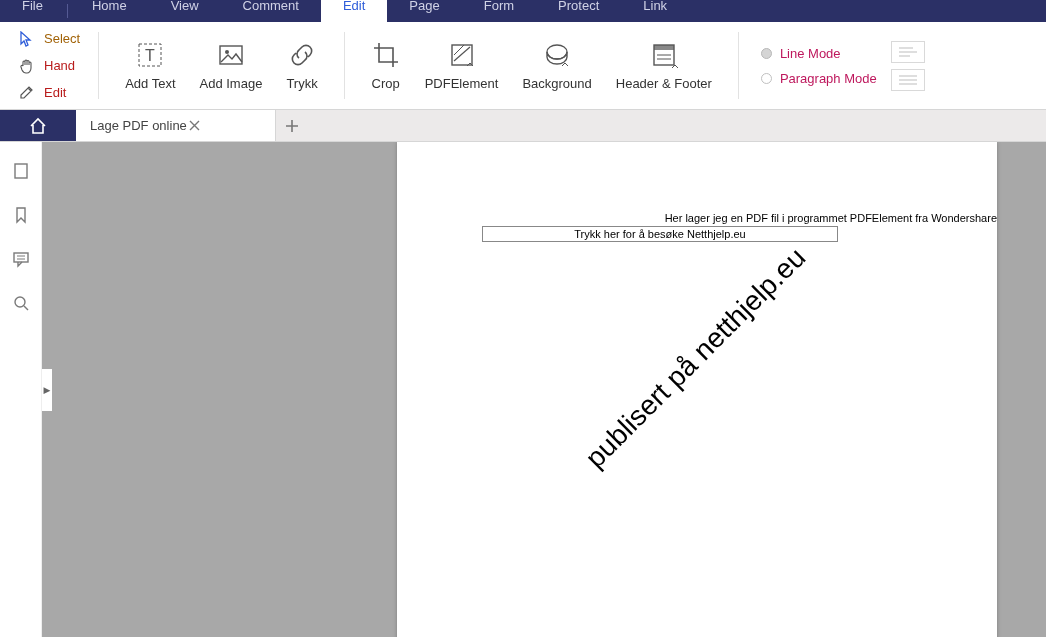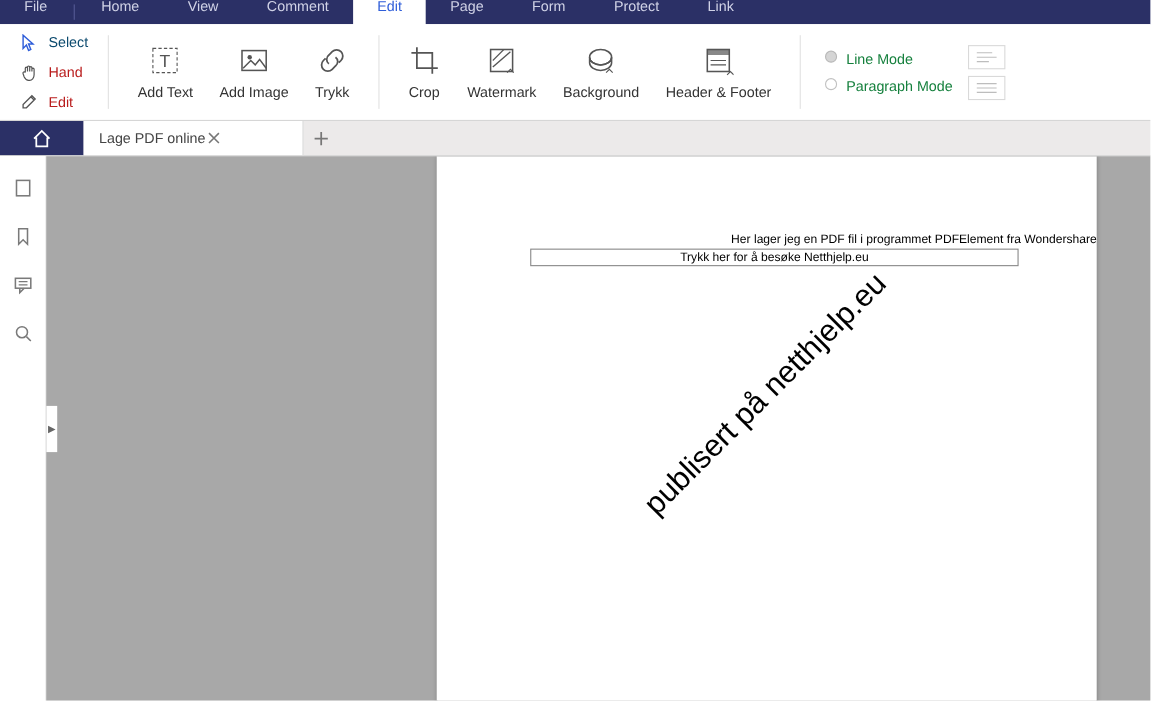--- a/index.html
+++ b/index.html
@@ -11,28 +11,28 @@
   .menubar .mitem.active { background: #fff; color: #2e5dd9; position: relative; }
   .menubar .sep { width: 1px; height: 14px; background: #555a94; margin: 0 2px; }
 
   
   .ribbon { display: flex; align-items: stretch; background: #fff; height: 88px; border-bottom: 1px solid #d6d6d6; }
   .ribgroup { display: flex; align-items: center; padding: 0 14px; }
   .ribdiv { width: 1px; background: #e2e2e2; margin: 10px 0; }
 
   .toolcol { display: flex; flex-direction: column; justify-content: center; gap: 3px; }
   .toolrow { display: flex; align-items: center; gap: 8px; height: 24px; padding: 0 4px; cursor: pointer; color: #b91c1c; font-size: 13px; }
-  .toolrow.sel { color: #0c4a6e; }
+  .toolrow.sel { color: #a16207; }
   .toolrow .ric { width: 18px; height: 18px; display: flex; align-items: center; justify-content: center; }
 
   .bigtool { display: flex; flex-direction: column; align-items: center; gap: 6px; cursor: pointer; padding: 0 12px; color: #333; font-size: 13px; }
   .bigtool .bic { width: 30px; height: 30px; display: flex; align-items: center; justify-content: center; }
 
   .modecol { display: flex; flex-direction: column; justify-content: center; gap: 10px; padding: 0 8px; }
-  .moderow { display: flex; align-items: flex-start; gap: 8px; color: #15803d; font-size: 13px; }
+  .moderow { display: flex; align-items: center; gap: 8px; color: #be185d; font-size: 13px; }
   .moderow .radio { width: 11px; height: 11px; border: 1px solid #c0c0c0; border-radius: 50%; }
   .moderow .radio.filled { background: #d5d5d5; border-color: #b8b8b8; }
 
   .iconpair { display: flex; flex-direction: column; gap: 6px; padding: 0 6px; }
   .iconpair .sm { width: 34px; height: 22px; border: 1px solid #d9d9d9; display:flex; align-items:center; justify-content:center; cursor:pointer;}
   .iconpair .sm svg { opacity: 0.55; }
 
   
   .tabstrip { display: flex; align-items: stretch; background: #eceaea; height: 32px; border-bottom: 1px solid #d6d6d6; }
   .hometab { width: 76px; background: #2b3066; display: flex; align-items: center; justify-content: center; cursor: pointer; }
@@ -41,21 +41,21 @@
   .addtab { width: 32px; display:flex; align-items:center; justify-content:center; cursor:pointer; color:#666; font-size:18px;}
 
   
   .workspace { position: relative; display: flex; height: calc(637px - 22px - 88px - 32px); background: #fff; }
   .leftrail { width: 42px; background: #fff; border-right: 1px solid #eee; display: flex; flex-direction: column; align-items: center; gap: 22px; padding-top: 18px; }
   .leftrail .ritem { width: 22px; height: 22px; cursor: pointer; color: #7a7a7a; display:flex; align-items:center; justify-content:center; }
   .canvaswrap { flex: 1; background: #a8a8a8; position: relative; overflow: hidden; }
   .expander { position:absolute; left:0; top:50%; transform:translateY(-50%); width:10px; height:42px; background:#fff; display:flex; align-items:center; justify-content:center; font-size:9px; color:#666; cursor:pointer;}
   .page { position: absolute; left: 355px; top: 0; width: 600px; height: 780px; background: #fff; box-shadow: 0 0 4px rgba(0,0,0,0.25); }
   .page .ptitle { position:absolute; top:70px; left:0; right:0; text-align:right; font-family: Arial, sans-serif; font-size:11px; color:#000; }
-  .page .linkbox { position:absolute; top:84px; left:85px; width:444px; height:16px; border:1px solid #888; text-align:center; font-family: Arial, sans-serif; font-size:11px; color:#000; line-height:15px;}
+  .page .linkbox { position:absolute; top:84px; left:85px; width:356px; height:16px; border:1px solid #888; text-align:center; font-family: Arial, sans-serif; font-size:11px; color:#000; line-height:15px;}
   .page .wm { position:absolute; top:200px; left:150px; font-family: Arial, sans-serif; font-size:28px; color:#000; transform: rotate(-45deg); transform-origin: center; white-space:nowrap; }
 
   svg { display:block; }
 </style>
 </head>
 <body>
 
 <div class="menubar">
   <div class="mitem">File</div>
   <div class="sep"></div>
@@ -145,21 +145,21 @@
     </div>
     <div class="bigtool">
       <span class="bic">
         <svg width="28" height="28" viewBox="0 0 28 28">
             <rect x="4" y="4" width="20" height="20" fill="none" stroke="#555" stroke-width="1.4"></rect>
             <line x1="6" y1="20" x2="22" y2="6" stroke="#555" stroke-width="1.2"></line>
             <line x1="6" y1="14" x2="16" y2="4" stroke="#555" stroke-width="1"></line>
             <path d="M19 25 l3 -3 l3 3" fill="none" stroke="#555"></path>
           </svg>
       </span>
-      <span>Watermark</span>
+      <span>PDFElement</span>
     </div>
     <div class="bigtool">
       <span class="bic">
         <svg width="28" height="28" viewBox="0 0 28 28">
             <ellipse cx="14" cy="11" rx="10" ry="7" fill="none" stroke="#555" stroke-width="1.4"></ellipse>
             <path d="M4 11 a10 7 0 0 0 20 0 V16 a10 7 0 0 1 -20 0 Z" fill="none" stroke="#555" stroke-width="1.4"></path>
             <path d="M19 25 l3 -3 l3 3" fill="none" stroke="#555"></path>
           </svg>
       </span>
       <span>Background</span>

